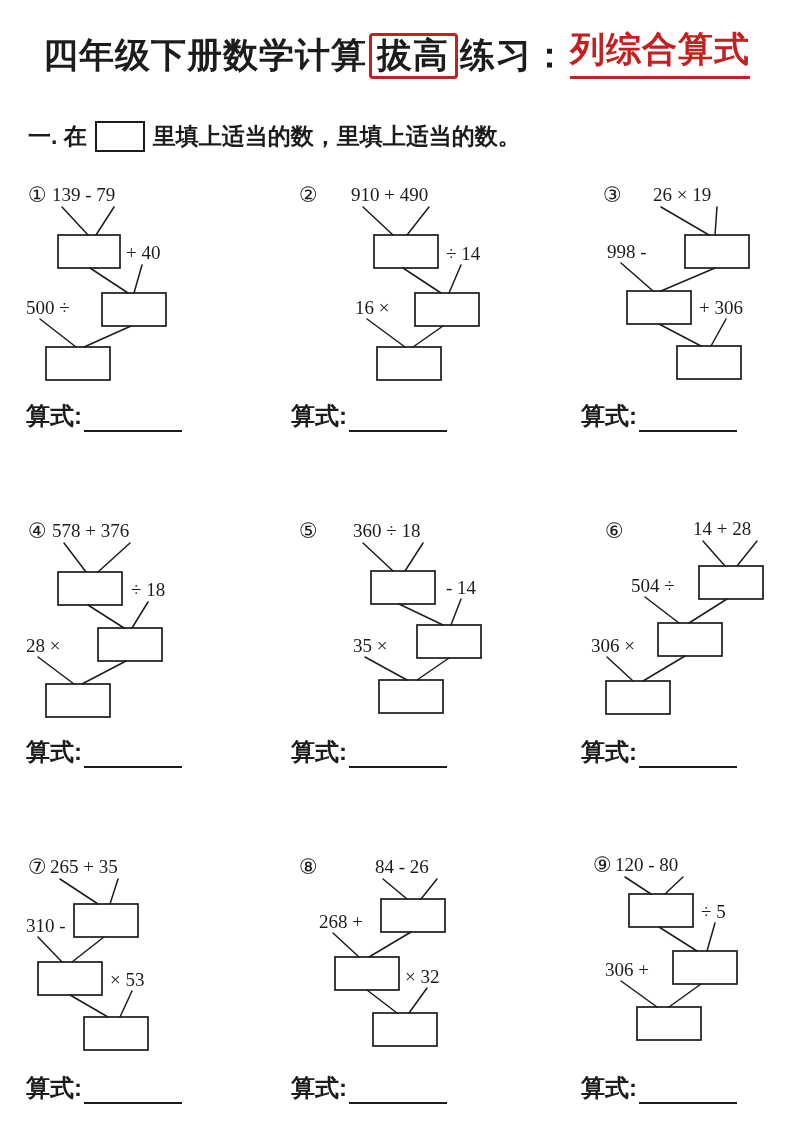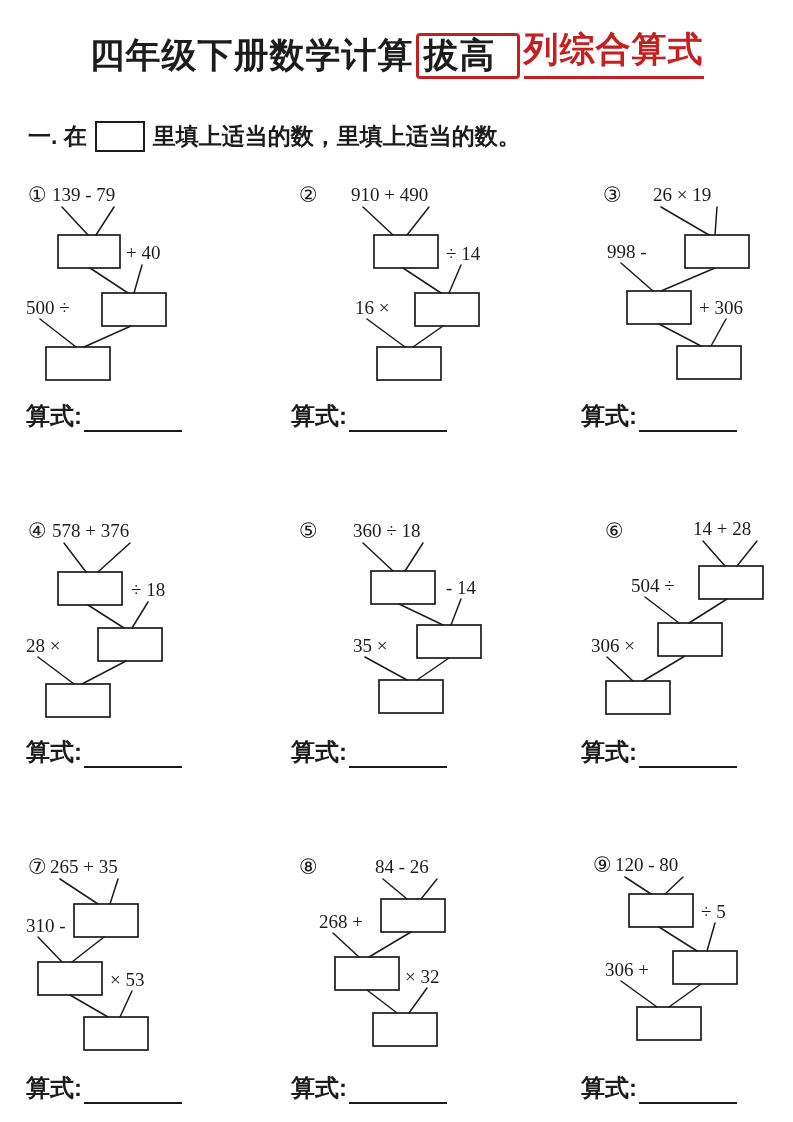--- a/index.html
+++ b/index.html
@@ -15,21 +15,21 @@
   
   .title{
     margin-top:26px;
     display:flex;justify-content:center;align-items:flex-end;
     font-size:35px;font-weight:700;letter-spacing:1px;
     white-space:nowrap;
   }
   .title .boxed{
     border:3px solid var(--red);
     border-radius:4px;
-    padding:0 21px 2px 5px;
+    padding:0 6px 2px 5px;
     margin:0 2px;
     line-height:1.1;
   }
   .title .highlight{
     color:var(--red);
     border-bottom:3px solid var(--red);
     padding-bottom:3px;
     margin-left:2px;
   }
 
@@ -80,20 +80,21 @@
   :root{--red:#c42020;}
 </style>
 </head>
 <body>
 
 <div class="page">
 
   <div class="title">
     <span>四年级下册数学计算</span>
       <span class="boxed">拔高</span>
+      <span>练习：</span>
       <span class="highlight">列综合算式</span>
   </div>
 
   <div class="instruction">
     <span>一. 在</span>
     <span class="fillbox"></span>
     <span>里填上适当的数，里填上适当的数。</span>
   </div>
 
   <div class="grid">

